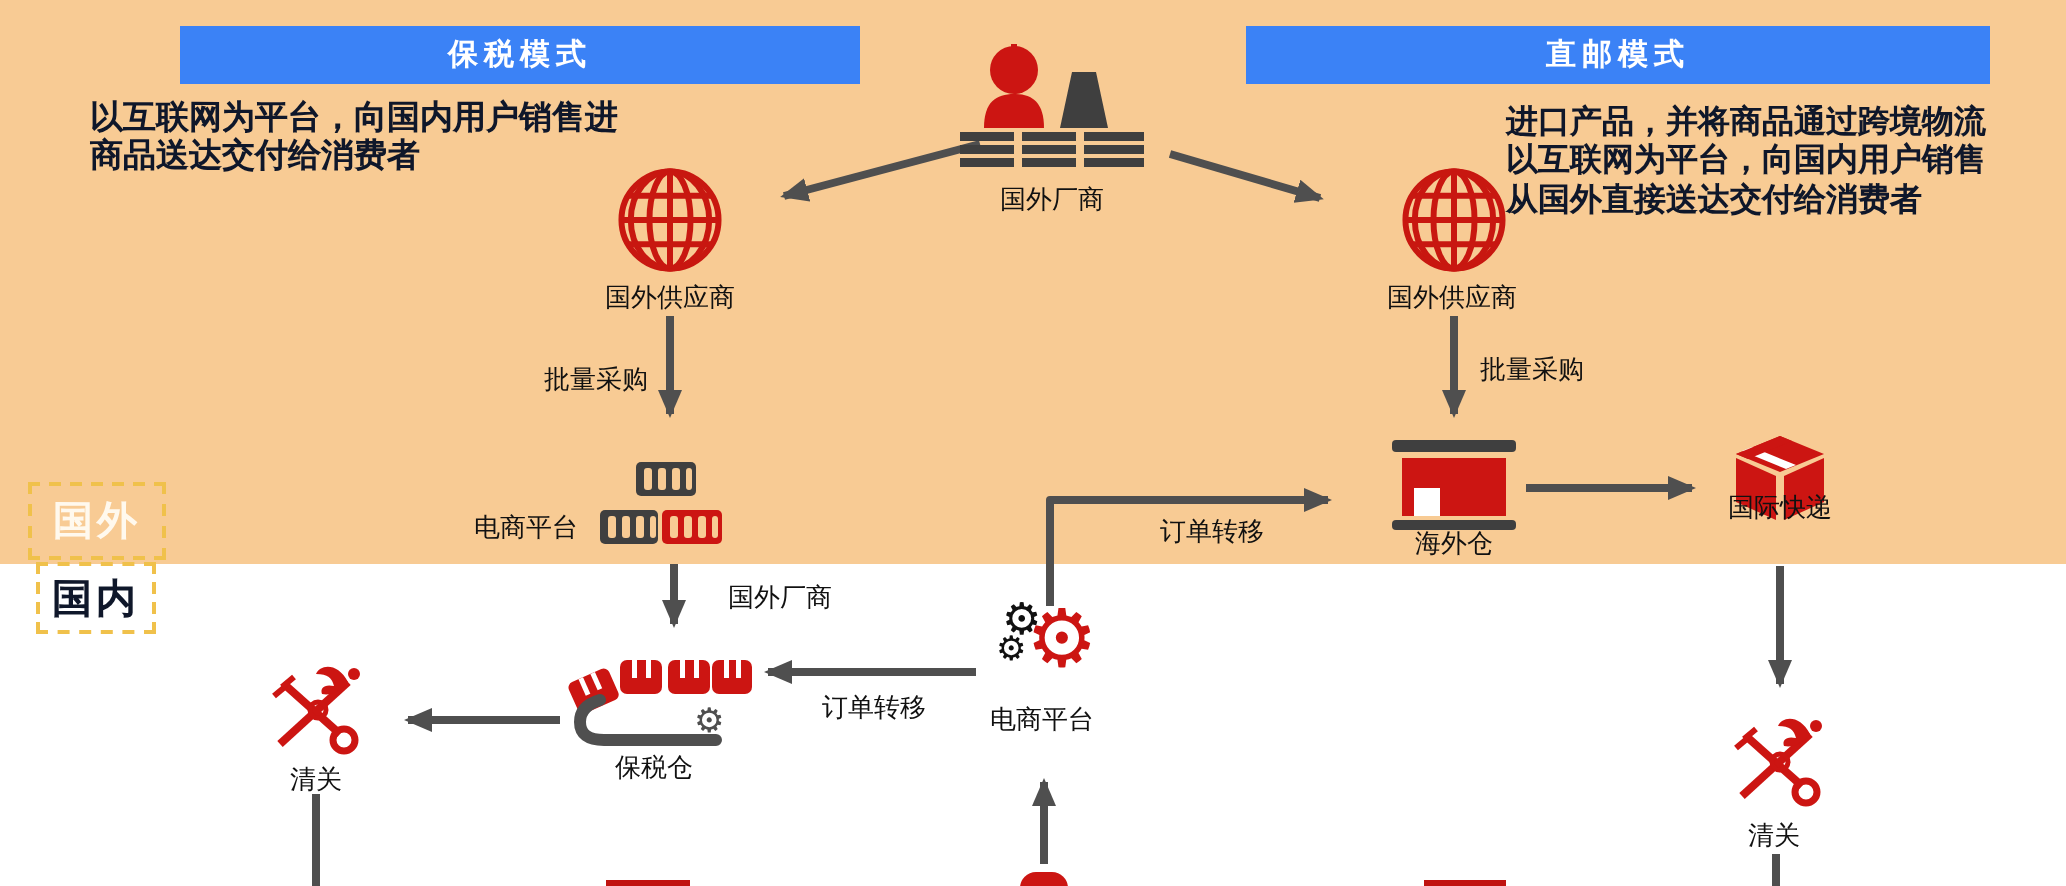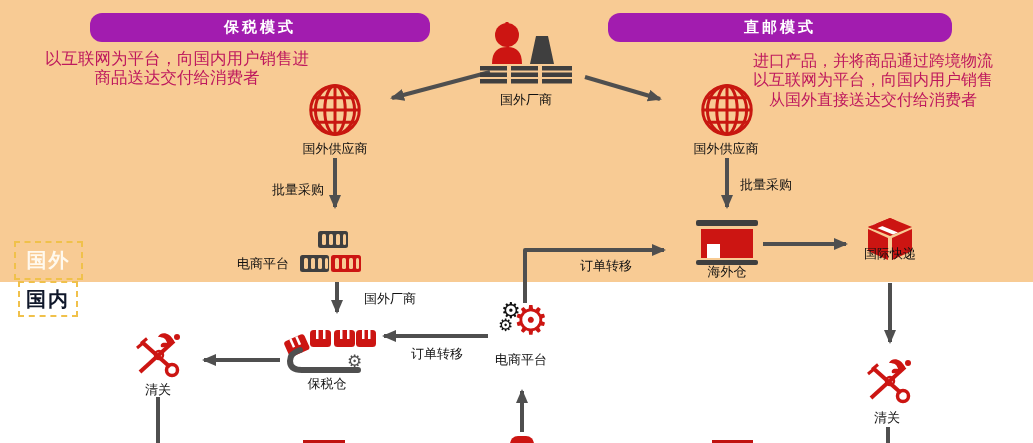--- a/index.html
+++ b/index.html
@@ -1,22 +1,22 @@
 <!DOCTYPE html>
 <html><head>
 <meta charset="utf-8">
 <style>
   html,body{margin:0;padding:0;}
   #canvas{position:relative;width:1033px;height:443px;background:#ffffff;overflow:hidden;
           font-family:"DejaVu Sans",sans-serif;}
   #overseas-band{position:absolute;left:0;top:0;width:1033px;height:282px;background:#F8CB94;}
   #lines{position:absolute;left:0;top:0;z-index:2;}
-  .hdr{position:absolute;z-index:3;height:29px;background:#a21caf;border-radius:12px;color:#fff;
+  .hdr{position:absolute;z-index:3;height:29px;background:#3b82f6;border-radius:0;color:#fff;
        font-weight:bold;font-size:15px;line-height:29px;text-align:center;letter-spacing:3px;}
-  .desc{position:absolute;z-index:3;font-weight:400;color:#be185d;white-space:nowrap;text-align:center;}
+  .desc{position:absolute;z-index:3;font-weight:700;color:#0f172a;white-space:nowrap;}
   .desc div{white-space:nowrap;}
   #desc-left{left:45px;top:50px;font-size:16.5px;line-height:18.5px;}
   #desc-right{left:753px;top:51px;font-size:16px;line-height:19.4px;}
   .lbl{position:absolute;z-index:4;font-size:13px;font-weight:500;color:#111;
        white-space:nowrap;transform:translateX(-50%);}
   .icon{position:absolute;z-index:3;}
   .zone-tag{position:absolute;z-index:5;border:2px dashed #F0C14B;text-align:center;
             font-weight:bold;font-size:20px;letter-spacing:2px;}
   #zone-overseas{left:14px;top:241px;width:65px;height:35px;line-height:35px;color:#FFF9EE;}
   #zone-domestic{left:18px;top:281px;width:56px;height:32px;line-height:32px;color:#0f172a;}
@@ -49,21 +49,21 @@
       <path d="M280,360 L204,360" marker-end="url(#ah)"></path>
       <path d="M158,397 L158,443"></path>
       <path d="M522,432 L522,391" marker-end="url(#ah)"></path>
       <path d="M763,244 L846,244" marker-end="url(#ah)"></path>
       <path d="M890,283 L890,342" marker-end="url(#ah)"></path>
       <path d="M888,427 L888,443"></path>
     </g>
   </svg>
 
   <div class="hdr" style="left:90px;top:13px;width:340px;">保税模式</div>
-  <div class="hdr" style="left:608px;top:13px;width:344px;">直邮模式</div>
+  <div class="hdr" style="left:623px;top:13px;width:372px;">直邮模式</div>
 
   <div class="desc" id="desc-left">
     <div>以互联网为平台，向国内用户销售进</div>
     <div>商品送达交付给消费者</div>
   </div>
   <div class="desc" id="desc-right">
     <div>进口产品，并将商品通过跨境物流</div>
     <div>以互联网为平台，向国内用户销售</div>
     <div>从国外直接送达交付给消费者</div>
   </div>

